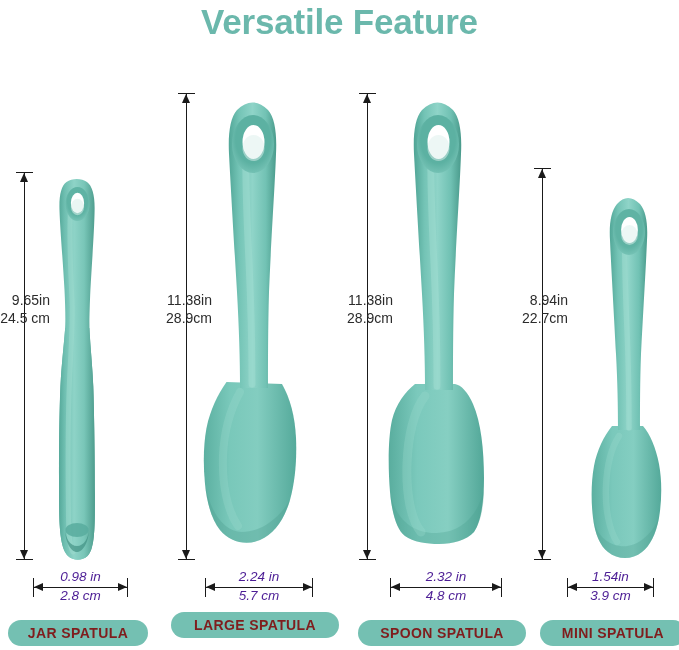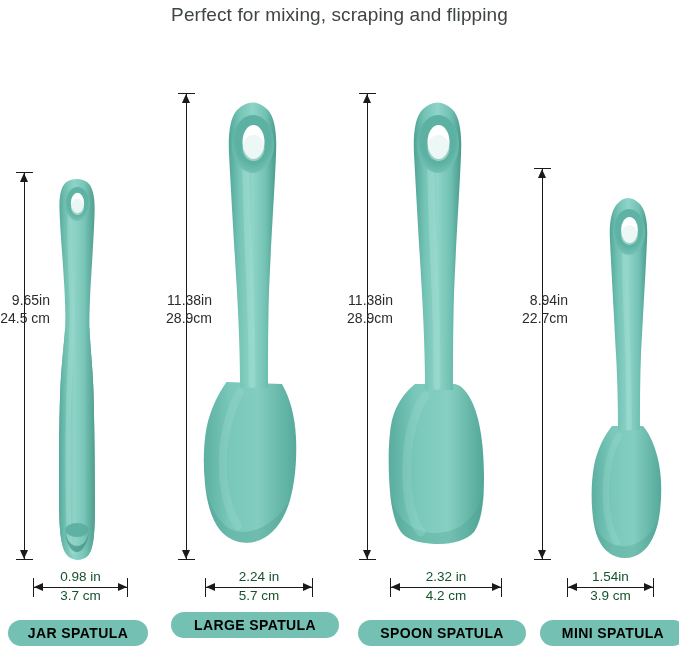--- a/index.html
+++ b/index.html
@@ -134,51 +134,52 @@
   }
   .hdim .harrow.right {
     right: 1px;
     border-left: 9px solid #1a1a1a;
   }
   .hdim .htop, .hdim .hbot {
     position: absolute;
     left: 0; right: 0;
     text-align: center;
     font-size: 13.5px;
-    color: #14532d;
+    color: #4c1d95;
     white-space: nowrap;
+    font-style: italic;
   }
   .hdim .htop { top: -1px; }
   .hdim .hbot { top: 18px; }
 
   
   .pill {
     position: absolute;
     height: 26px;
     border-radius: 13px;
     background: #74C0B2;
-    color: #000000;
+    color: #7f1d1d;
     font-size: 14px;
     font-weight: bold;
     letter-spacing: 0.4px;
     display: flex;
     align-items: center;
     justify-content: center;
     white-space: nowrap;
   }
 
   
   .art { position: absolute; }
   .art svg { display: block; }
 </style>
 </head>
 <body>
 
 <div id="header">
-  <p id="subtitle">Perfect for mixing, scraping and flipping</p>
+  <h1 id="title">Versatile Feature</h1>
 </div>
 
 <div id="stage">
 
   <div class="col">
 
     <div class="vdim" style="left:10px; top:172px; height:388px;">
       <div class="vline"></div>
       <div class="vcap top"></div>
       <div class="vcap bot"></div>
@@ -254,21 +255,21 @@
       </svg>
     </div>
 
     <div class="hdim" style="left:33px; top:570px; width:95px;">
       <div class="htop">0.98 in</div>
       <div class="hline"></div>
       <div class="hcap l"></div>
       <div class="hcap r"></div>
       <div class="harrow left"></div>
       <div class="harrow right"></div>
-      <div class="hbot">3.7 cm</div>
+      <div class="hbot">2.8 cm</div>
     </div>
 
     <div class="pill" style="left:8px; top:620px; width:140px;">JAR SPATULA</div>
   </div>
 
   <div class="col">
 
     <div class="vdim" style="left:172px; top:93px; height:467px;">
       <div class="vline"></div>
       <div class="vcap top"></div>
@@ -428,21 +429,21 @@
       </svg>
     </div>
 
     <div class="hdim" style="left:390px; top:570px; width:112px;">
       <div class="htop">2.32 in</div>
       <div class="hline"></div>
       <div class="hcap l"></div>
       <div class="hcap r"></div>
       <div class="harrow left"></div>
       <div class="harrow right"></div>
-      <div class="hbot">4.2 cm</div>
+      <div class="hbot">4.8 cm</div>
     </div>
 
     <div class="pill" style="left:358px; top:620px; width:168px;">SPOON SPATULA</div>
   </div>
 
   <div class="col">
 
     <div class="vdim" style="left:528px; top:168px; height:392px;">
       <div class="vline"></div>
       <div class="vcap top"></div>

